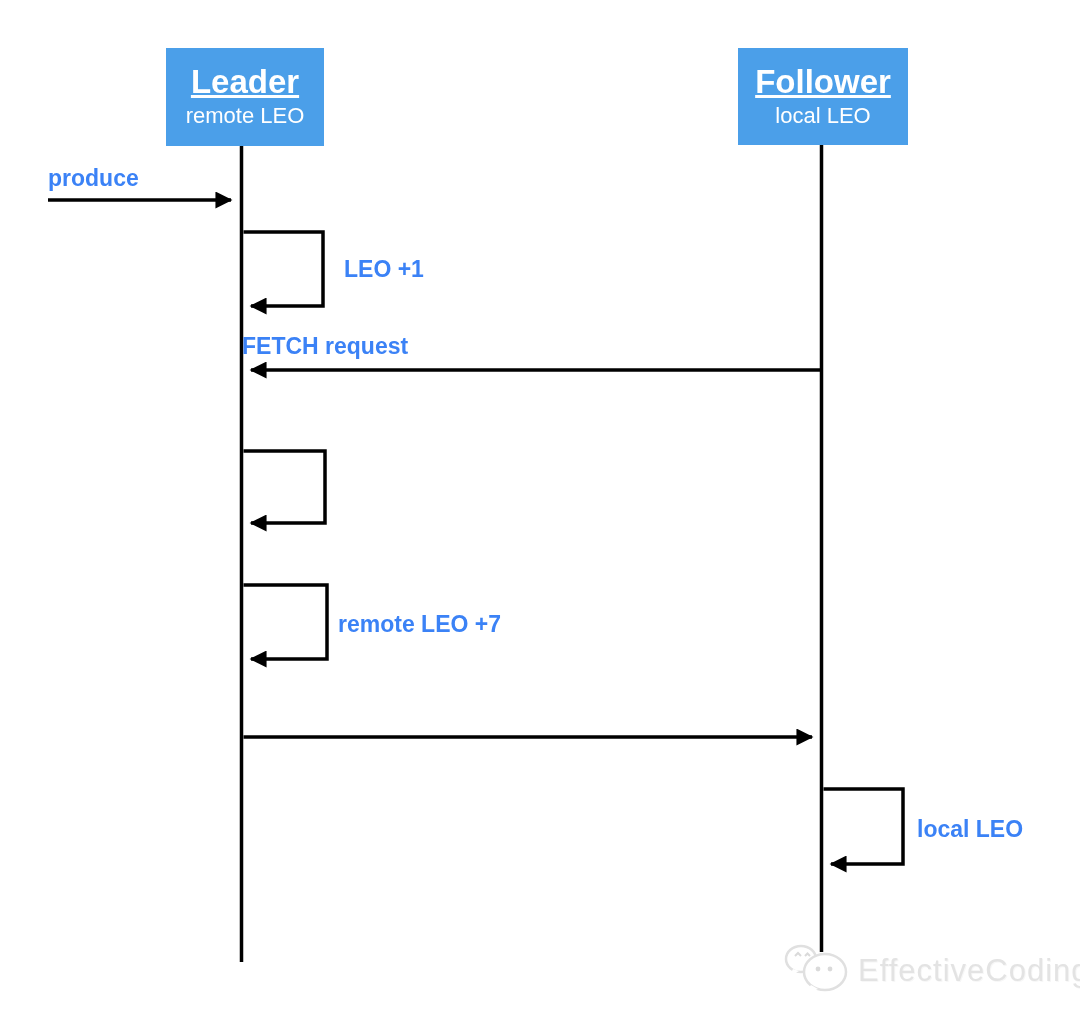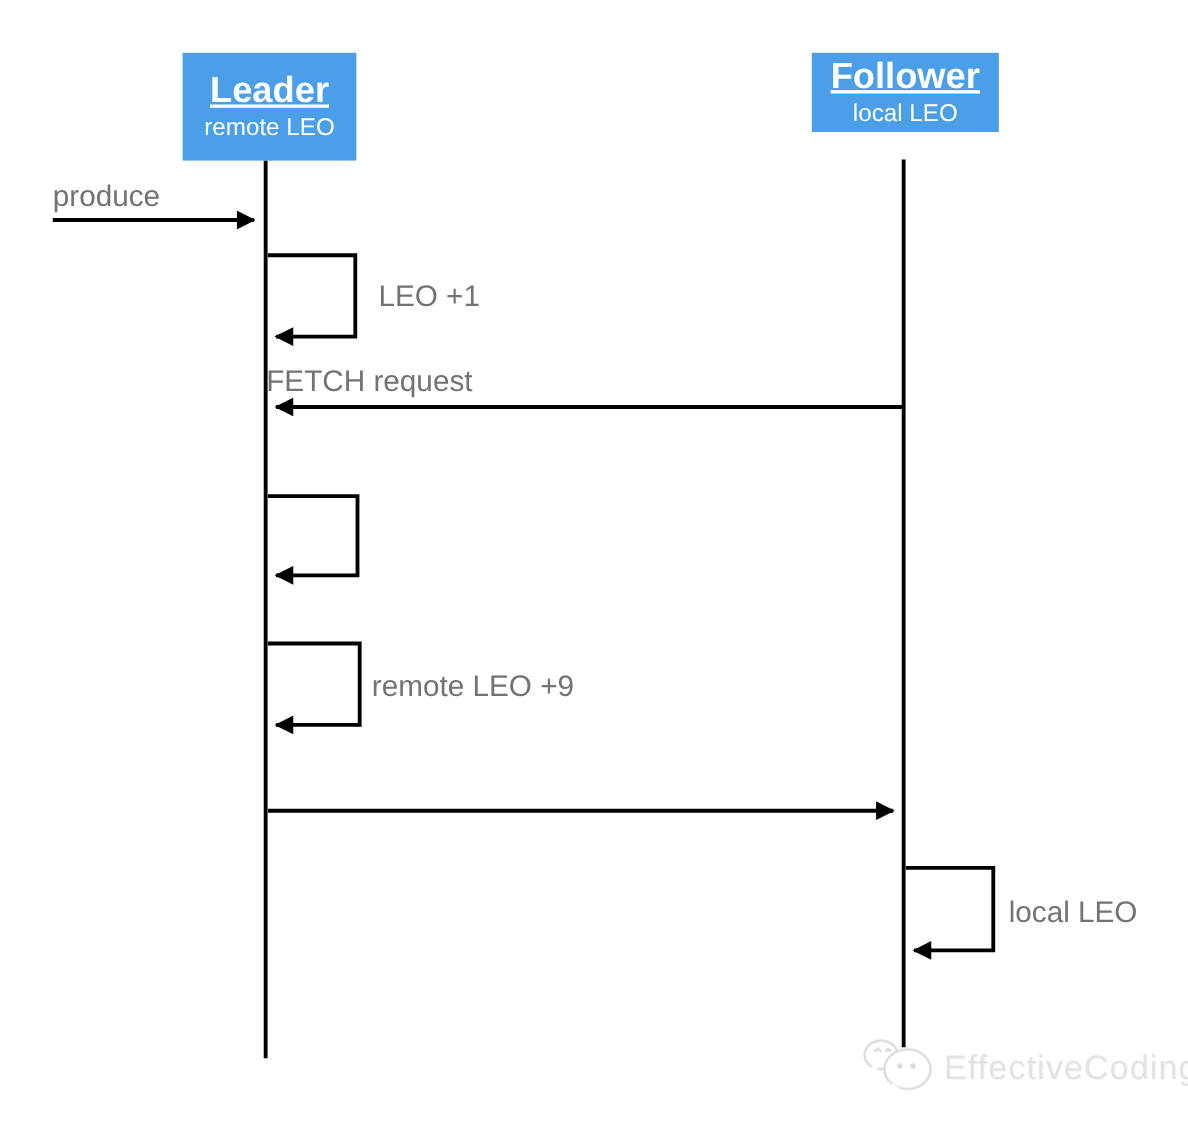--- a/index.html
+++ b/index.html
@@ -26,38 +26,38 @@
     position: absolute;
     background: #4b9fe9;
     color: #ffffff;
     display: flex;
     flex-direction: column;
     align-items: center;
     justify-content: center;
     text-align: center;
   }
   .actor-box.leader   { left: 166px; top: 48px; width: 158px; height: 98px; }
-  .actor-box.follower { left: 738px; top: 48px; width: 170px; height: 72px; }
+  .actor-box.follower { left: 738px; top: 48px; width: 170px; height: 97px; }
   .actor-title {
     font-size: 33px;
     font-weight: bold;
     line-height: 1.1;
     text-decoration: underline;
   }
   .actor-subtitle {
     font-size: 22px;
     font-weight: normal;
     line-height: 1.2;
     margin-top: 3px;
   }
   .msg {
     position: absolute;
-    font-size: 27px;
-    font-weight: normal;
-    color: #737373;
+    font-size: 23px;
+    font-weight: bold;
+    color: #3b82f6;
     white-space: nowrap;
     line-height: 32px;
   }
   .msg.center { text-align: left; }
   .msg-produce        { left: 48px;  top: 162px; }
   .msg-leo-increment  { left: 344px; top: 253px; }
   .msg-fetch-request  { left: 242px; top: 330px; width: 472px; }
   .msg-access-log     { left: 337px; top: 473px; }
   .msg-remote-leo     { left: 338px; top: 608px; }
   .msg-fetch-response { left: 242px; top: 697px; width: 472px; }
@@ -110,21 +110,21 @@
     <div class="actor-subtitle">remote LEO</div>
   </div>
   <div class="actor-box follower">
     <div class="actor-title">Follower</div>
     <div class="actor-subtitle">local LEO</div>
   </div>
 
   <div class="msg msg-produce">produce</div>
   <div class="msg msg-leo-increment">LEO +1</div>
   <div class="msg center msg-fetch-request">FETCH request</div>
-  <div class="msg msg-remote-leo">remote LEO +9</div>
+  <div class="msg msg-remote-leo">remote LEO +7</div>
   <div class="msg msg-local-leo">local LEO</div>
 
   <div class="watermark">
     <svg width="68" height="62" viewBox="0 0 68 62" aria-hidden="true">
       <g stroke="#e0e0e0" stroke-width="2.5" fill="#ffffff">
         <ellipse cx="17" cy="19" rx="15" ry="13"></ellipse>
         <path d="M9 29 L5 37 L15 31 Z" stroke="none" fill="#ffffff"></path>
         <ellipse cx="41" cy="32" rx="21" ry="18"></ellipse>
         <path d="M27 45 L20 55 L34 49 Z" stroke="none" fill="#ffffff"></path>
       </g>

